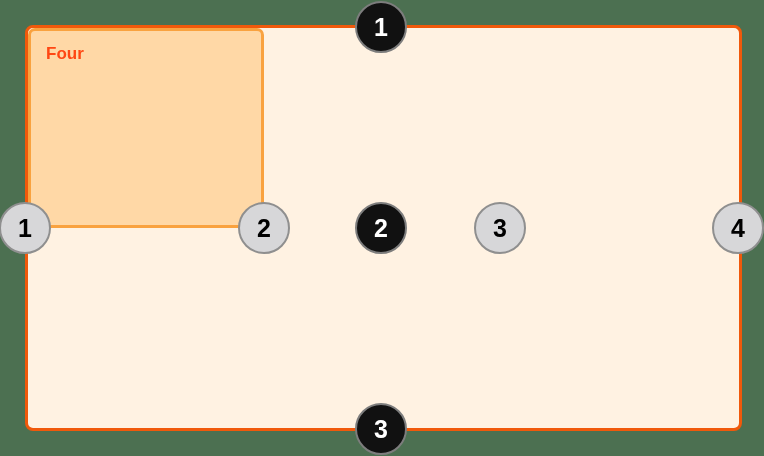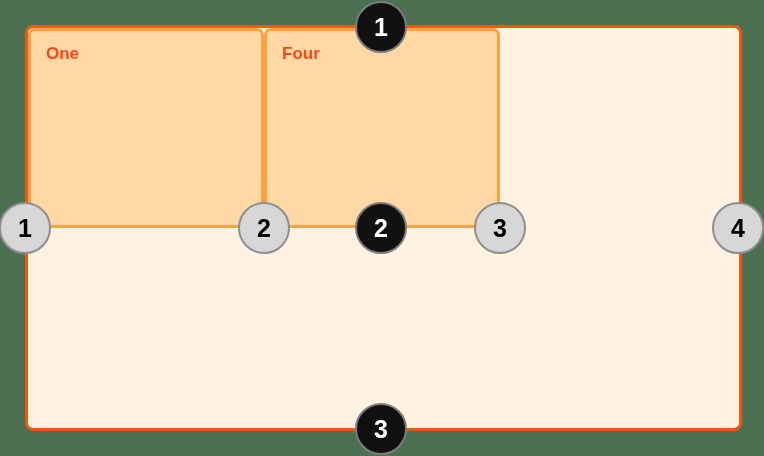--- a/index.html
+++ b/index.html
@@ -68,23 +68,20 @@
     color: var(--c-column-badge-text, #000000);
   }
 </style>
 </head>
 <body>
 
 <div class="stage">
 
   <div class="grid-container">
     <div class="cell">
-      <span>One</span>
-    </div>
-    <div class="cell">
       <span>Four</span>
     </div>
     <div class="cell cell-empty"></div>
   </div>
 
   <div class="badge badge-row" style="left:355px; top:1px;">
     <span>1</span>
   </div>
   <div class="badge badge-row" style="left:355px; top:202px;">
     <span>2</span>

